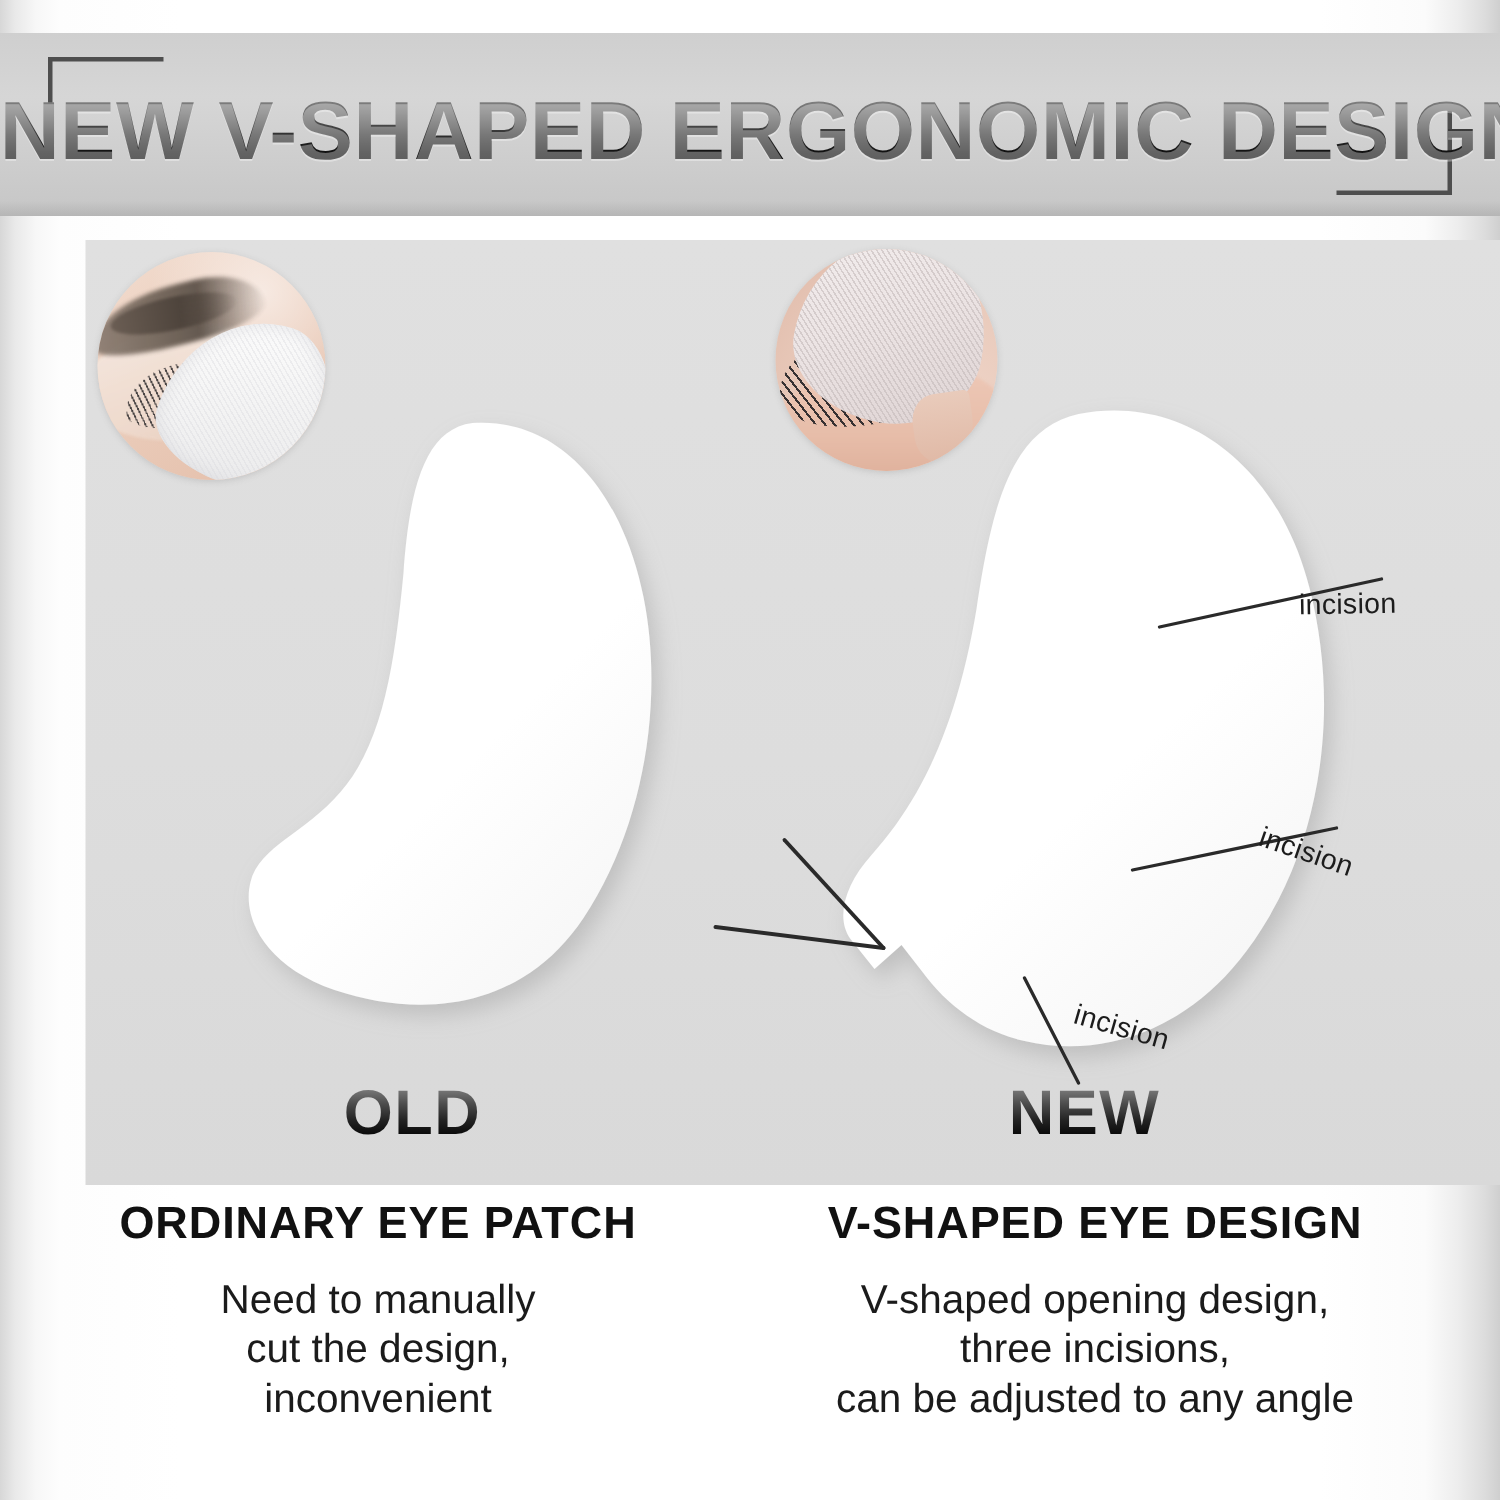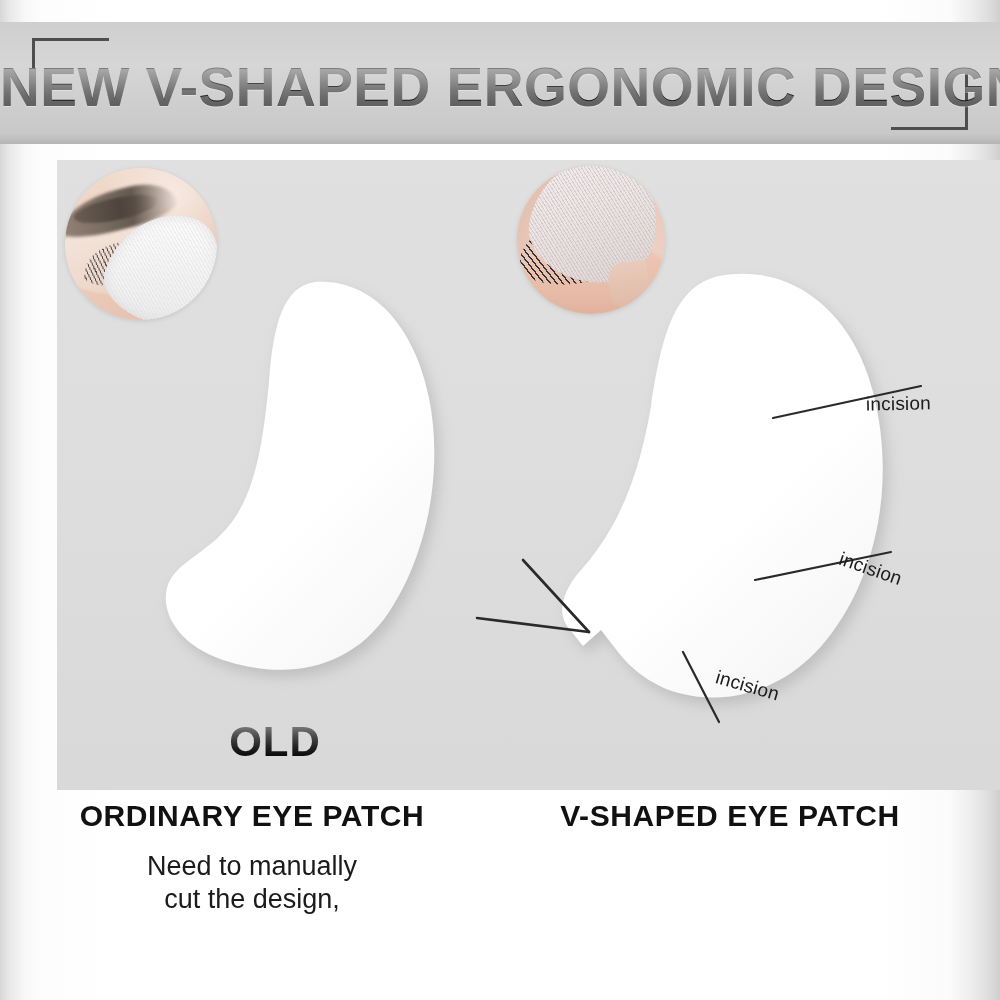--- a/index.html
+++ b/index.html
@@ -425,35 +425,42 @@
           <line x1="250" y1="420" x2="386" y2="392"></line>
           <line x1="178" y1="492" x2="214" y2="562"></line>
         </g>
 
         <g stroke="#2a2a2a" stroke-width="2.6" fill="none" stroke-linecap="round">
           <line x1="18" y1="400" x2="84" y2="472"></line>
           <line x1="-28" y1="458" x2="84" y2="472"></line>
         </g>
       </svg>
 
+      <div class="panel-word">NEW</div>
     </div>
   </div>
 
   <div class="incision-label inc-1">incision</div>
   <div class="incision-label inc-2">incision</div>
   <div class="incision-label inc-3">incision</div>
 
   <div class="captions">
 
     <div class="cap-col cap-left">
       <div class="cap-head">ORDINARY EYE PATCH</div>
       <div class="cap-body">
         <span>Need to manually</span>
         <span>cut the design,</span>
+        <span>inconvenient</span>
       </div>
     </div>
 
     <div class="cap-col cap-right">
-      <div class="cap-head">V-SHAPED EYE PATCH</div>
+      <div class="cap-head">V-SHAPED EYE DESIGN</div>
+      <div class="cap-body">
+        <span>V-shaped opening design,</span>
+        <span>three incisions,</span>
+        <span>can be adjusted to any angle</span>
+      </div>
     </div>
   </div>
 
 </div>
 
 </body></html>

